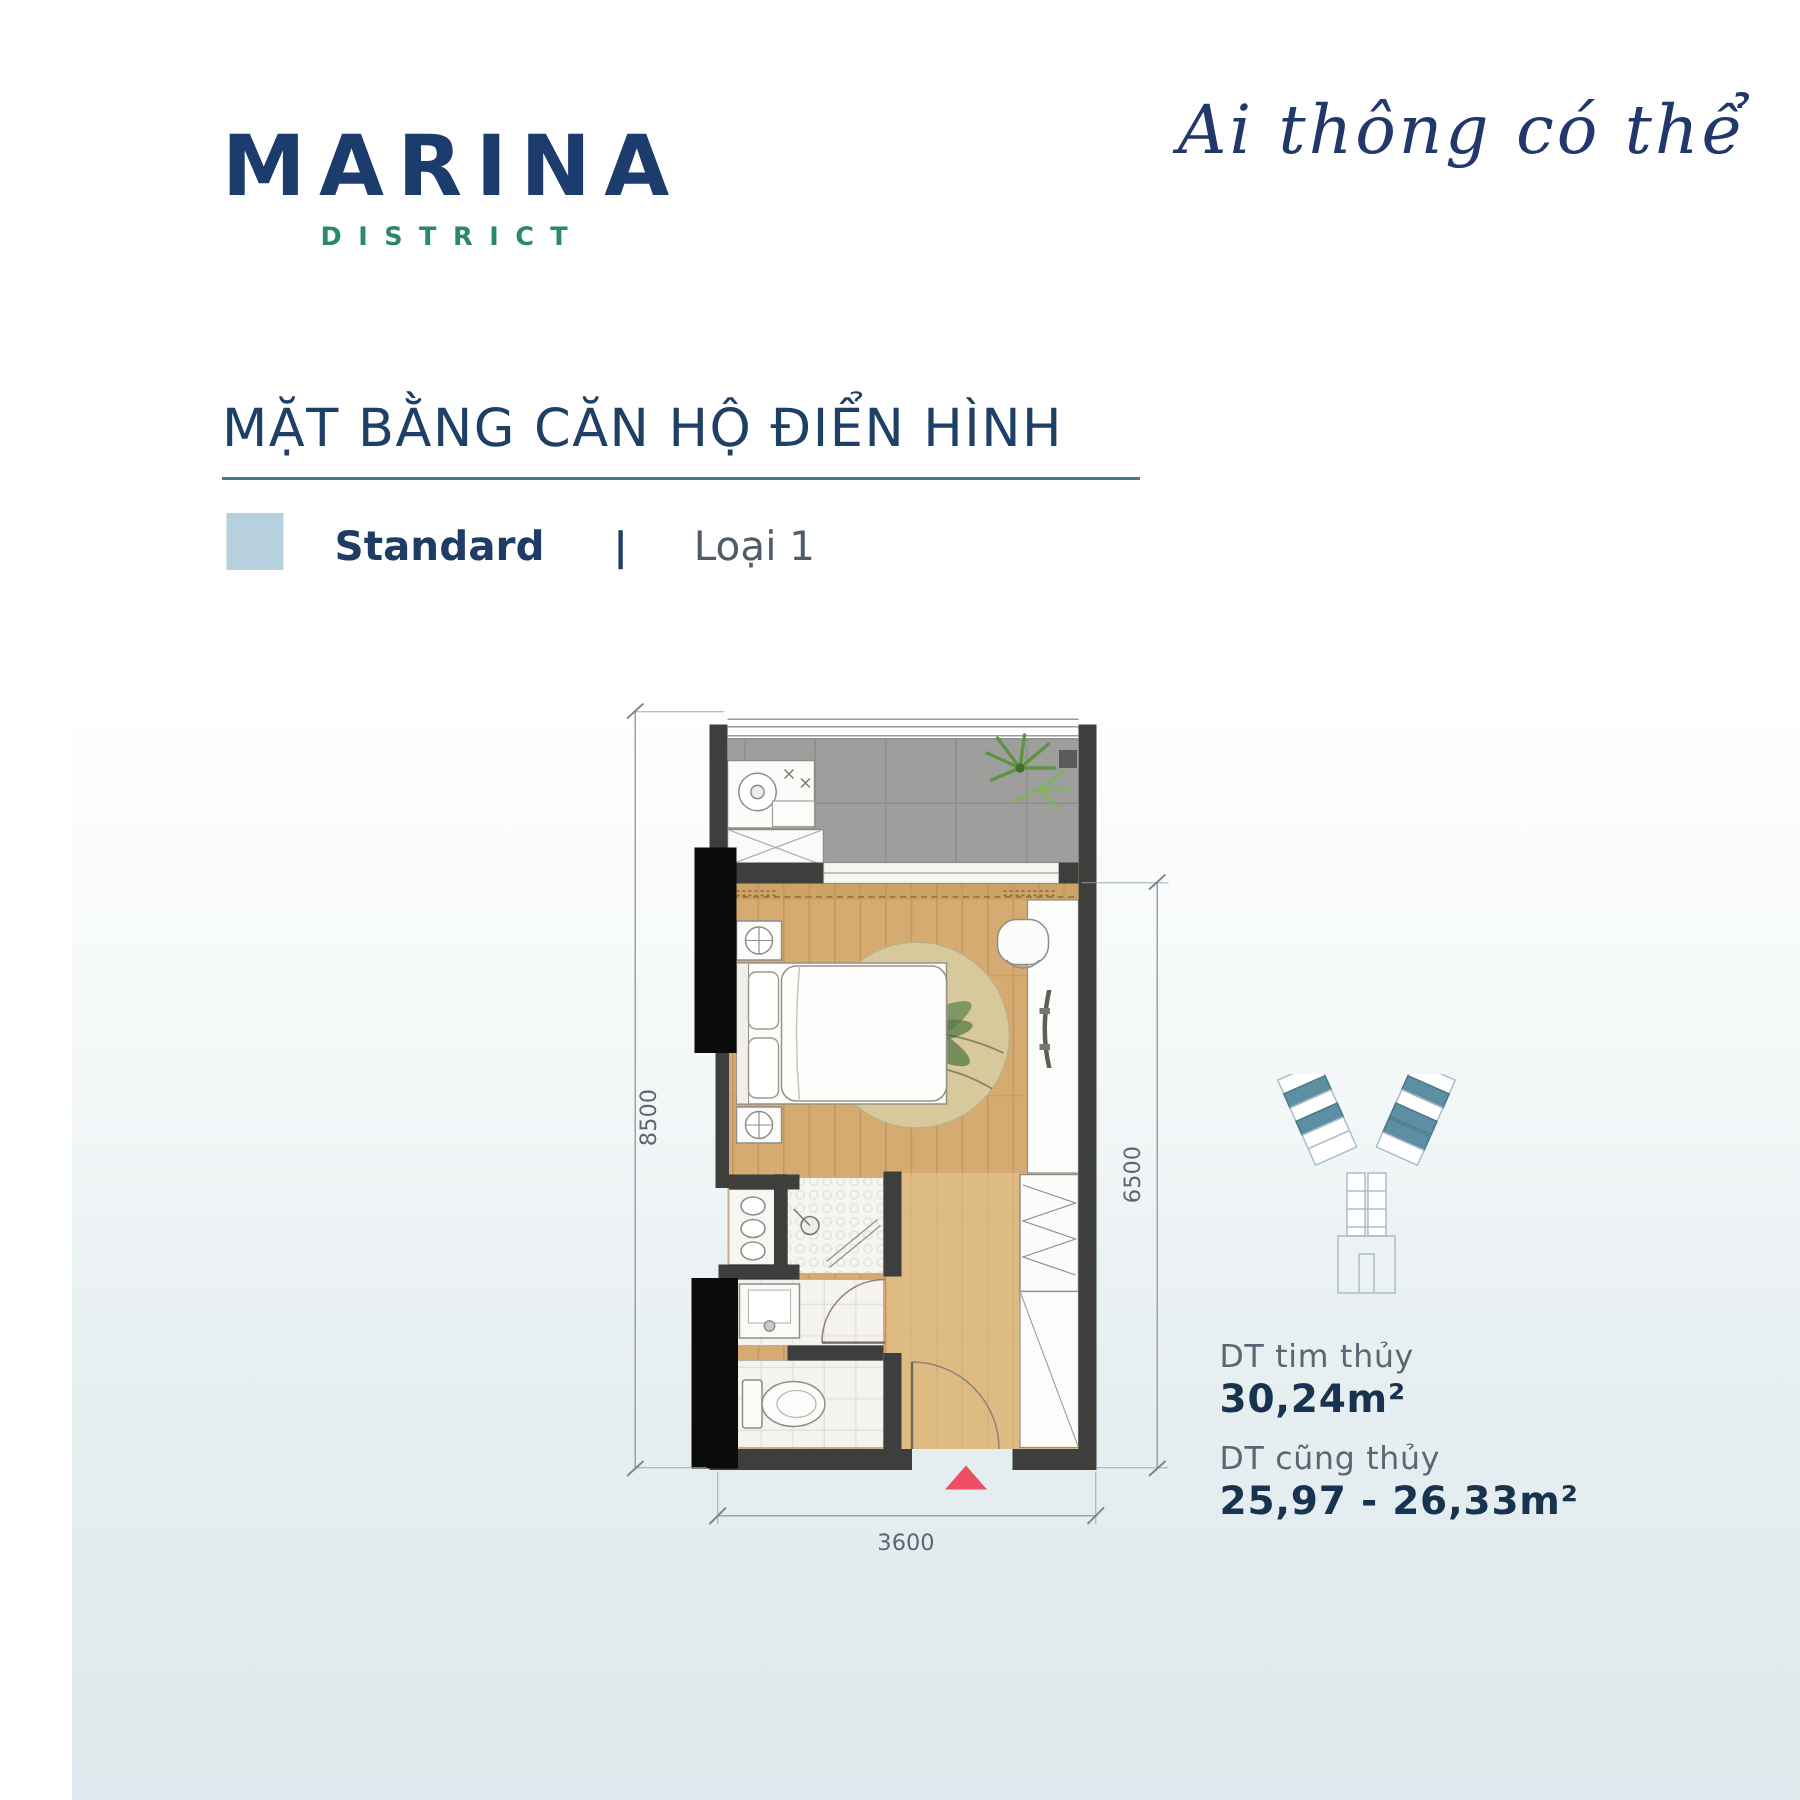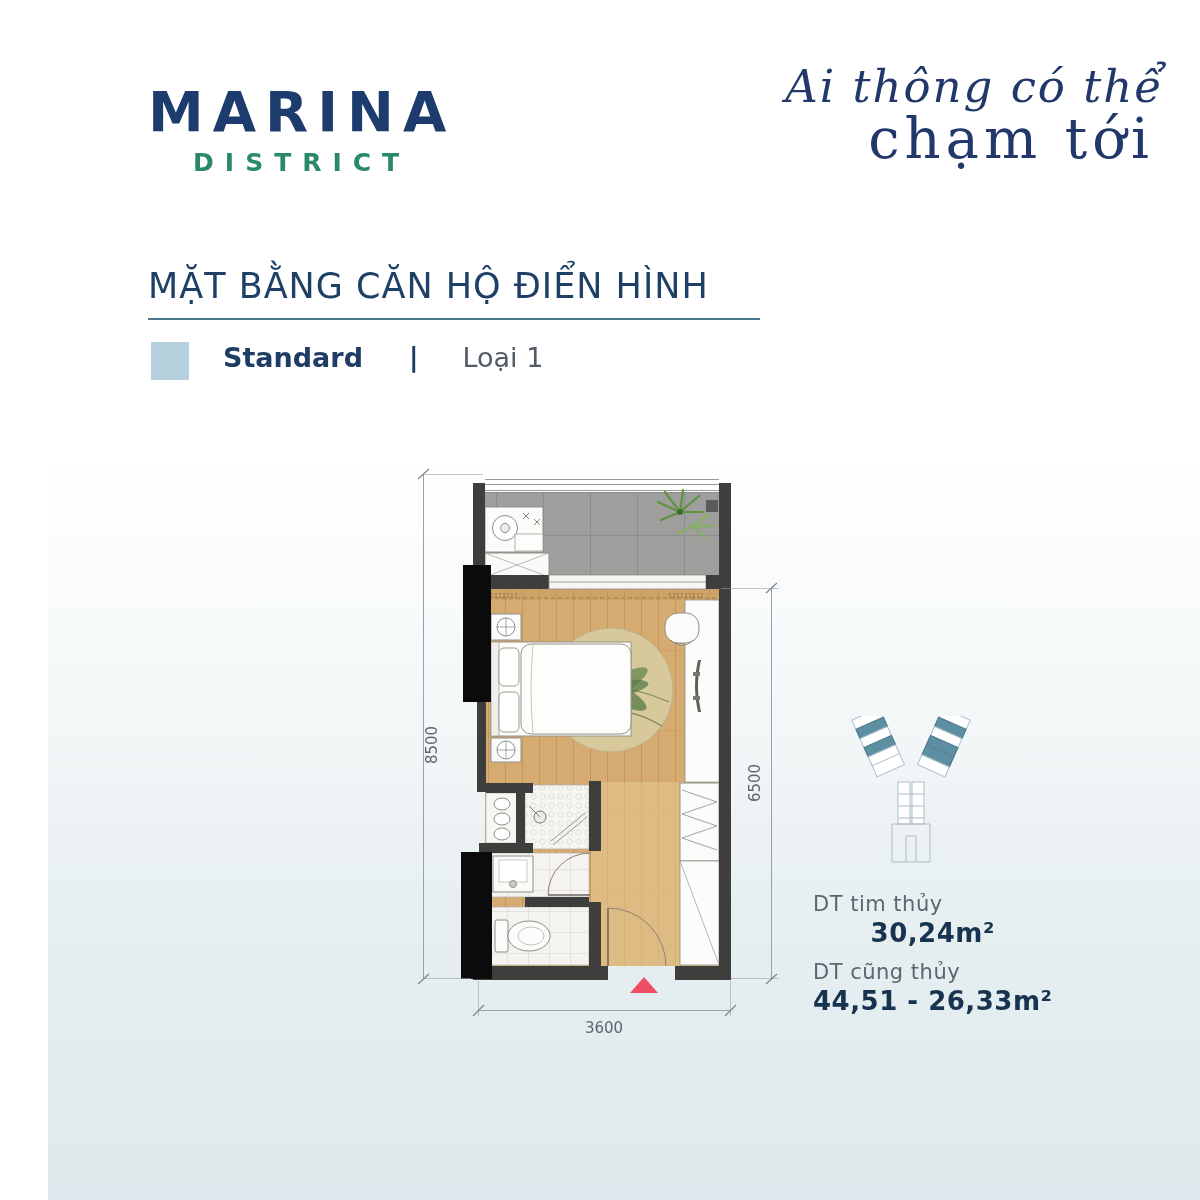--- a/index.html
+++ b/index.html
@@ -7,55 +7,54 @@
     position:relative;
     width:1200px;height:1200px;
     overflow:hidden;
     font-family:"DejaVu Sans",sans-serif;
     background:linear-gradient(180deg,#ffffff 0%,#ffffff 38%,#f3f7f8 60%,#e6eef0 78%,#dde9ec 100%);
     margin-left:48px;
   }
   
   .logo{position:absolute;left:100px;top:84px;text-align:center;}
   .logo-name{font-size:56px;font-weight:700;letter-spacing:9px;color:#1d3c6e;line-height:1;}
-  .logo-sub{font-size:25px;font-weight:600;letter-spacing:11px;color:#2a8a67;margin-top:8px;}
+  .logo-sub{font-size:17px;font-weight:600;letter-spacing:11px;color:#2a8a67;margin-top:8px;}
   
   .tagline{position:absolute;right:84px;top:62px;text-align:right;color:#22386a;}
   .tagline-1{font-family:"DejaVu Serif",serif;font-style:italic;font-size:45px;letter-spacing:2px;line-height:1.1;}
   .tagline-2{font-family:"DejaVu Serif",serif;font-size:56px;letter-spacing:5px;margin-top:-6px;margin-right:10px;font-weight:400;}
   
   .section-title{position:absolute;left:100px;top:266px;font-size:35px;font-weight:400;letter-spacing:1px;color:#1e4067;}
   .title-underline{position:absolute;left:100px;top:318px;width:612px;height:2px;background:#49798e;}
   
-  .legend{position:absolute;left:103px;top:342px;display:flex;align-items:flex-start;}
+  .legend{position:absolute;left:103px;top:342px;display:flex;align-items:flex-end;}
   .legend-swatch{width:38px;height:38px;background:#b6d0de;}
   .legend-type{margin-left:34px;font-size:27px;font-weight:700;color:#1e3c64;}
   .legend-sep{margin-left:46px;font-size:26px;font-weight:700;color:#1e3c64;}
   .legend-variant{margin-left:44px;font-size:27px;font-weight:400;color:#525c66;}
   
   .plan-wrap{position:absolute;left:355px;top:450px;width:390px;height:590px;}
   .keyplan-wrap{position:absolute;left:770px;top:716px;width:190px;height:152px;}
   
   .areas{position:absolute;left:765px;top:892px;color:#17334f;}
   .area-label{font-size:21px;color:#5a6773;letter-spacing:.5px;}
-  .area-value{font-size:26px;font-weight:800;color:#17334f;margin-top:2px;margin-bottom:12px;letter-spacing:.5px;text-align:center;}
+  .area-value{font-size:26px;font-weight:800;color:#17334f;margin-top:2px;margin-bottom:12px;letter-spacing:.5px;}
 </style>
 </head>
 <body>
 
 <div class="page">
 
   <div class="logo">
     <div class="logo-name">MARINA</div>
     <div class="logo-sub">DISTRICT</div>
   </div>
 
   <div class="tagline">
     <div class="tagline-1">Ai thông có thể</div>
-    <div class="tagline-2">chạm tới</div>
   </div>
 
   <div class="section-title">MẶT BẰNG CĂN HỘ ĐIỂN HÌNH</div>
   <div class="title-underline"></div>
 
   <div class="legend">
     <div class="legend-swatch"></div>
     <div class="legend-type">Standard</div>
     <div class="legend-sep">|</div>
     <div class="legend-variant">Loại 1</div>
@@ -298,16 +297,16 @@
       <path d="M74 108 H112 V146 H74 Z" fill="none"></path>
       <path d="M88 146 V120 H98 V146" fill="none"></path>
     </g>
   </svg>
   </div>
 
   <div class="areas">
     <div class="area-label">DT tim thủy</div>
     <div class="area-value">30,24m²</div>
     <div class="area-label">DT cũng thủy</div>
-    <div class="area-value">44,51 - 26,33m²</div>
+    <div class="area-value">25,97 - 26,33m²</div>
   </div>
 
 </div>
 
 </body></html>

